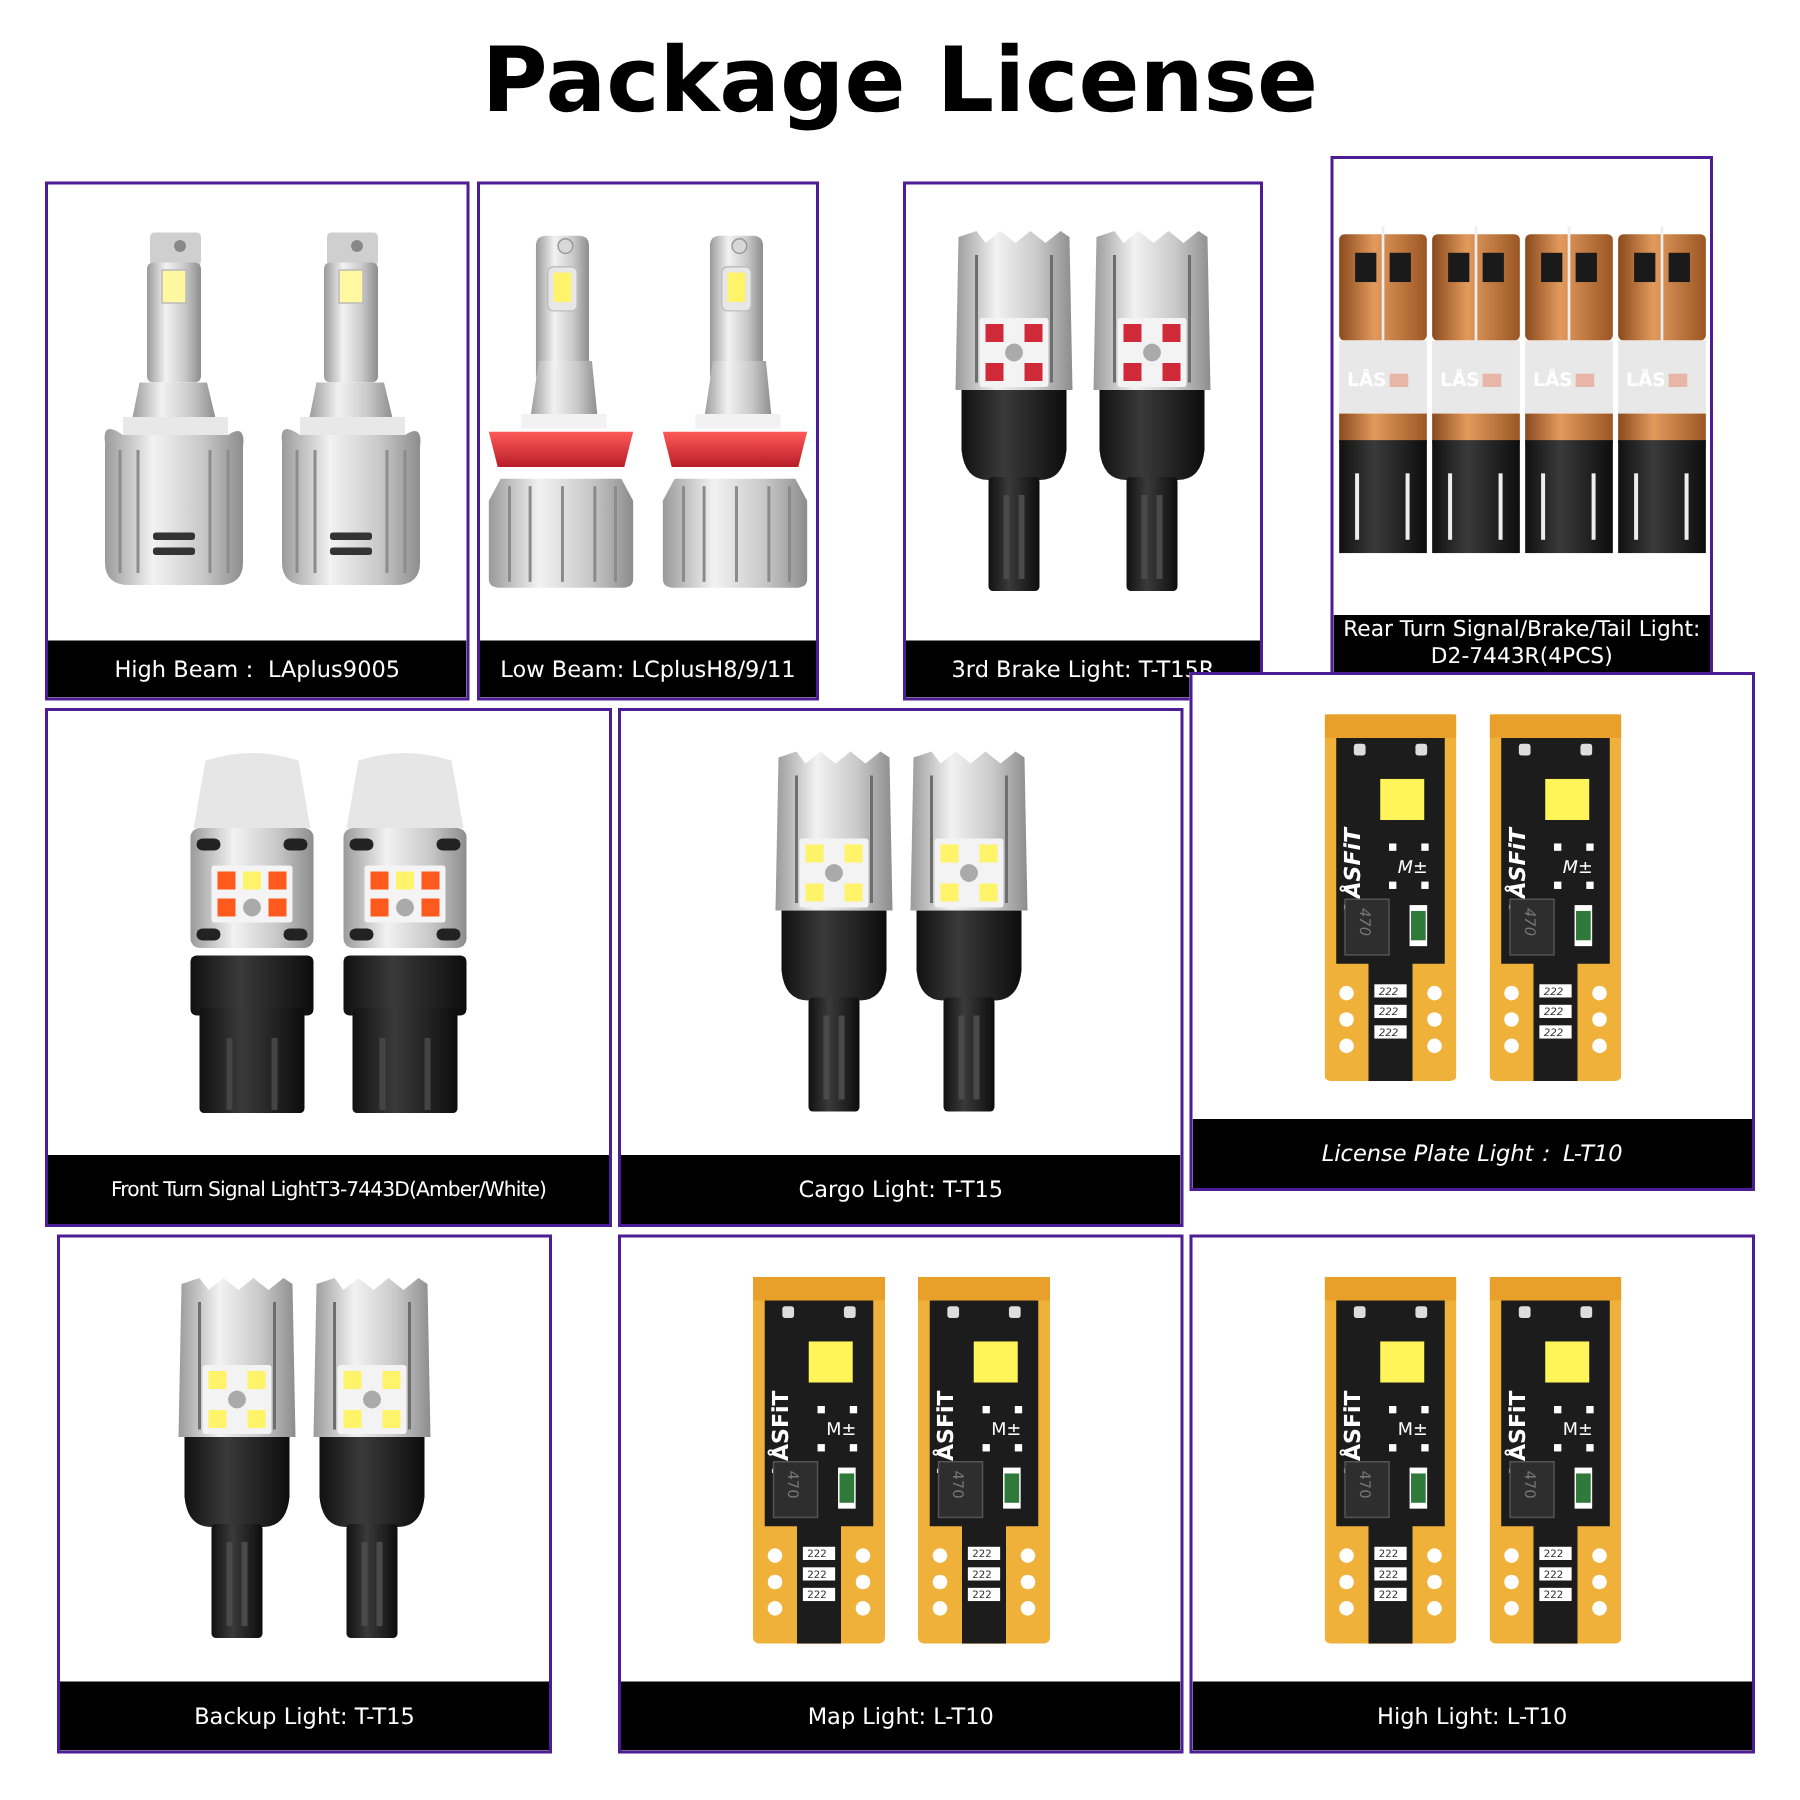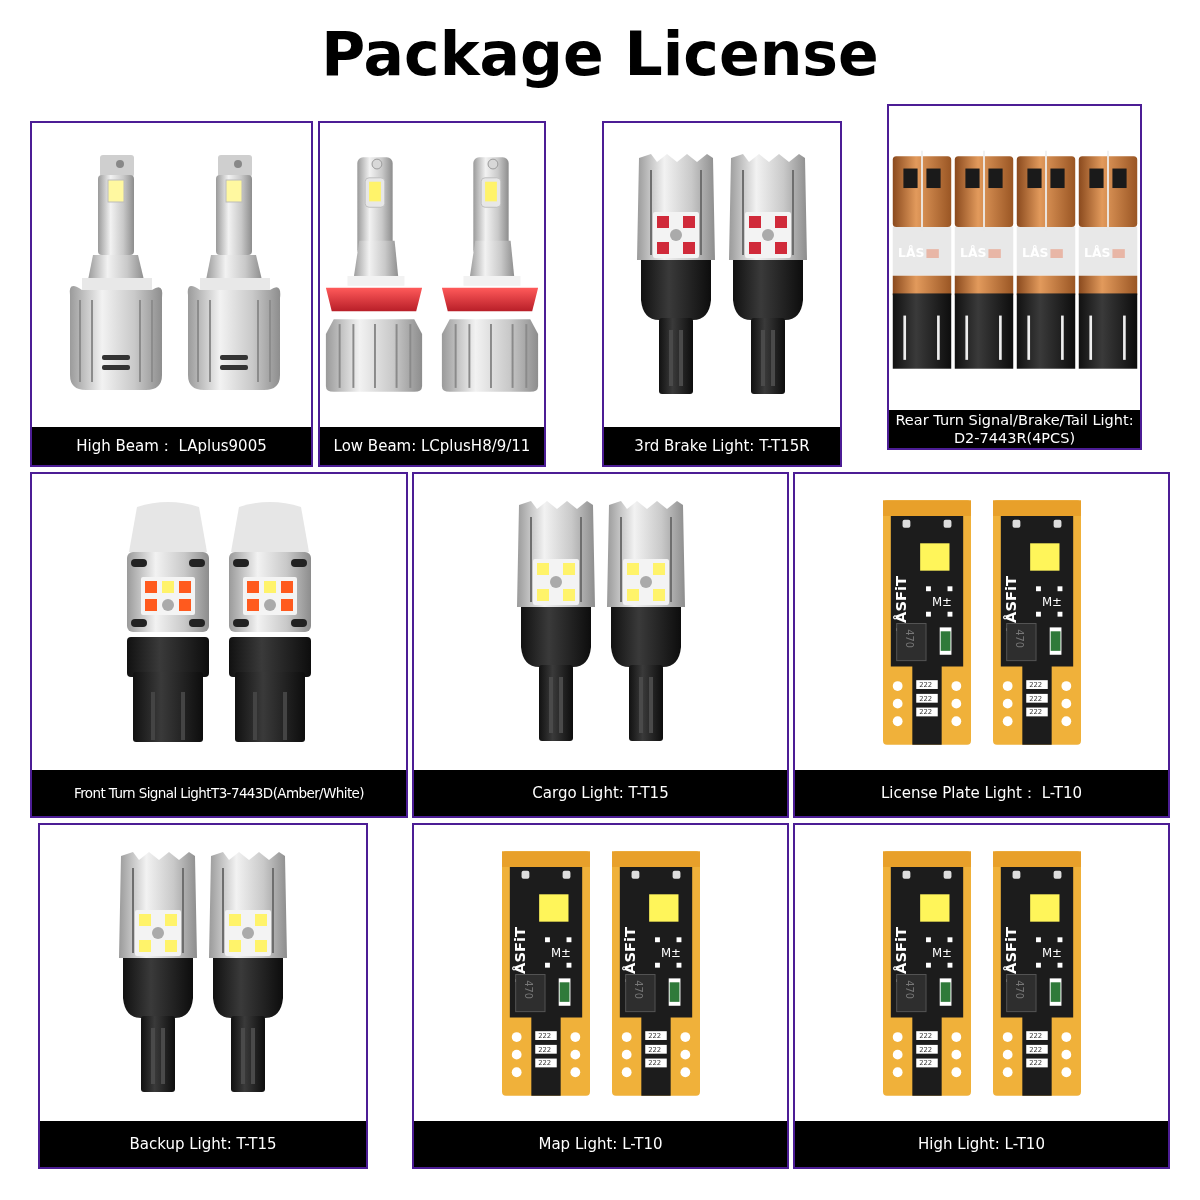--- a/index.html
+++ b/index.html
@@ -278,21 +278,21 @@
           <use href="#bulbT15white"></use>
         </svg>
       <svg width="90" height="250">
           <use href="#bulbT15white"></use>
         </svg>
     </div>
   </div>
   <div class="caption" style="height:46px;">Cargo Light: T-T15</div>
 </div>
 
-<div class="cell" style="left:793px;top:472px;width:377px;height:346px;">
+<div class="cell" style="left:793px;top:448px;width:377px;height:346px;font-style:italic;">
   <div class="img-area" style="bottom:46px;">
     <div class="pair" style="gap:22px;">
       <svg width="88" height="245">
           <use href="#bulbT10"></use>
         </svg>
       <svg width="88" height="245">
           <use href="#bulbT10"></use>
         </svg>
     </div>
   </div>

